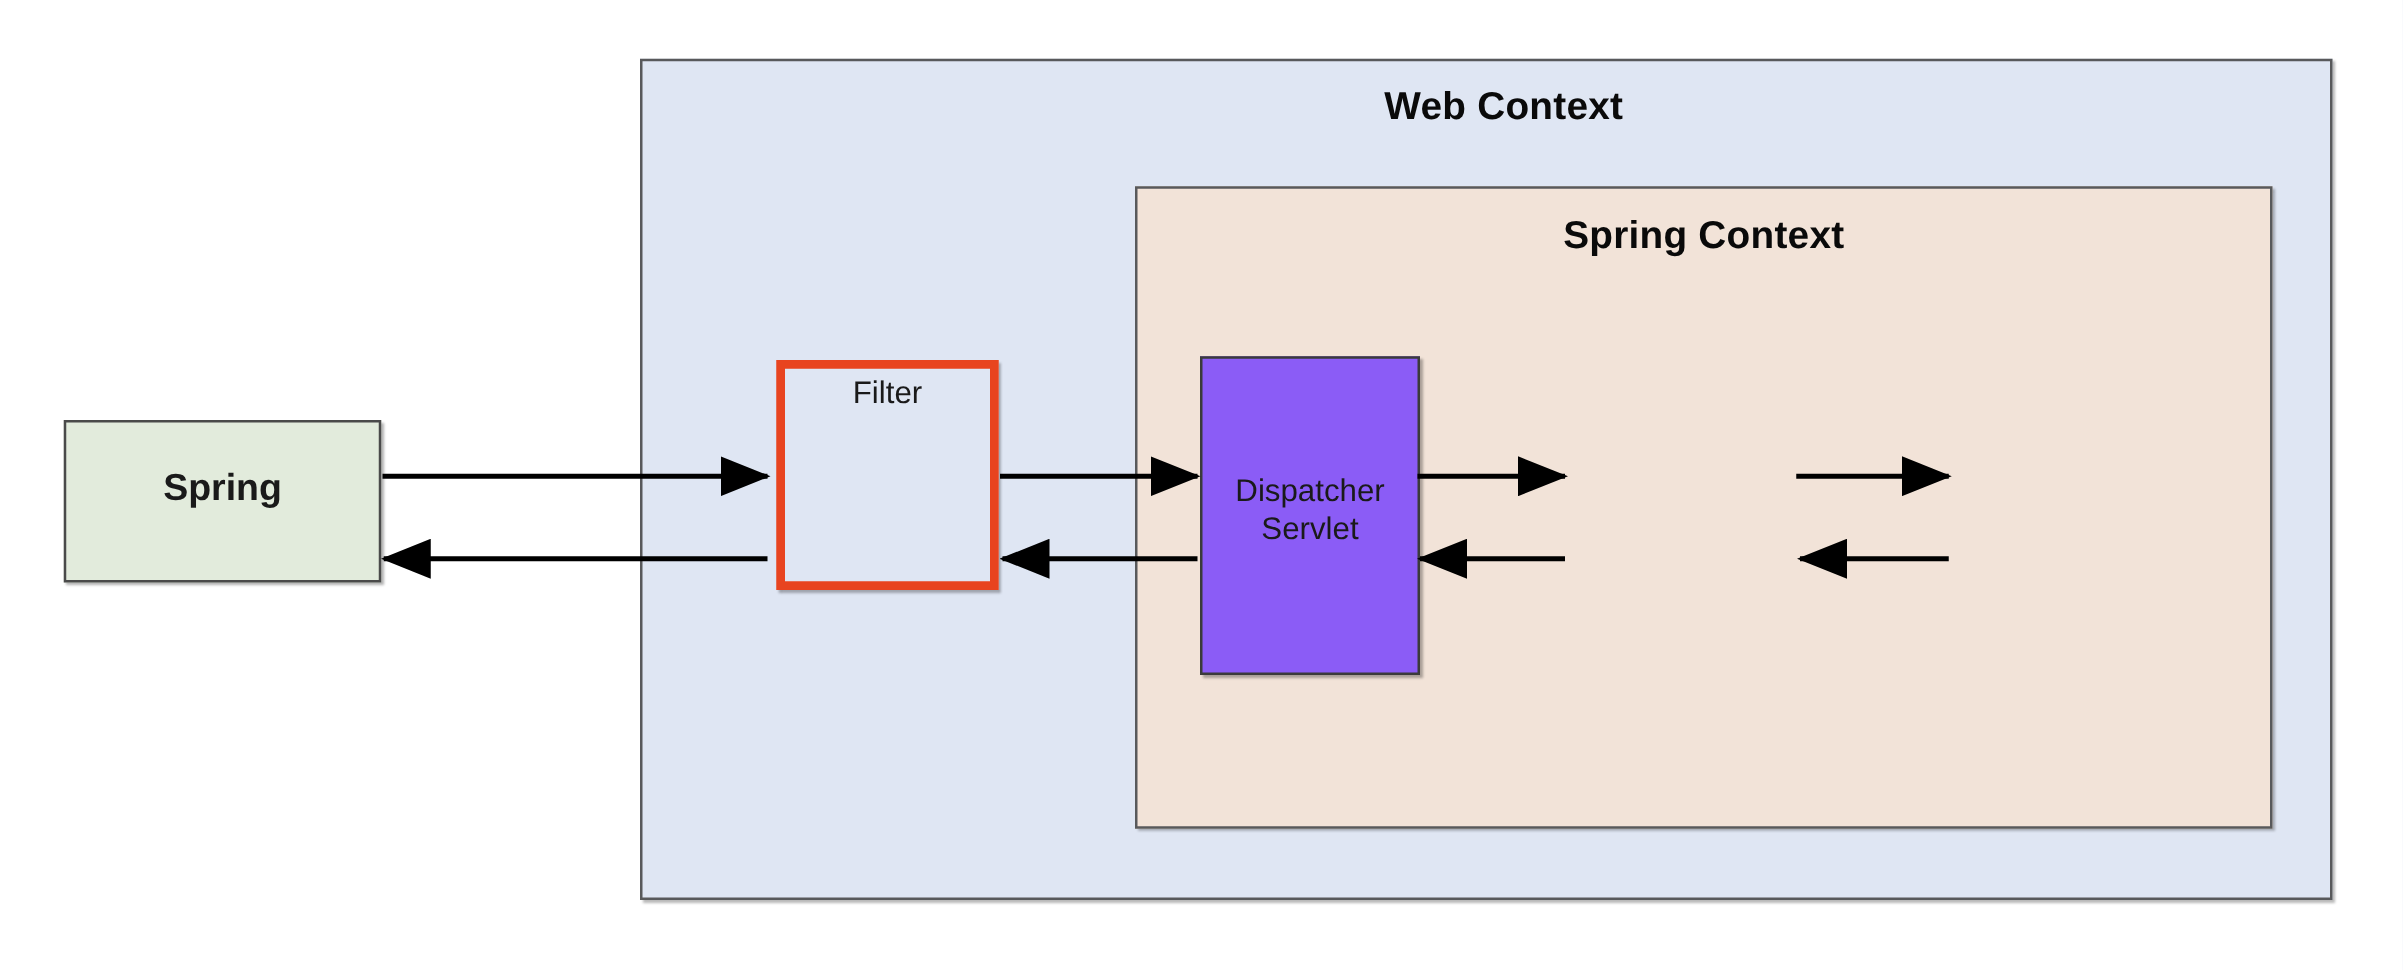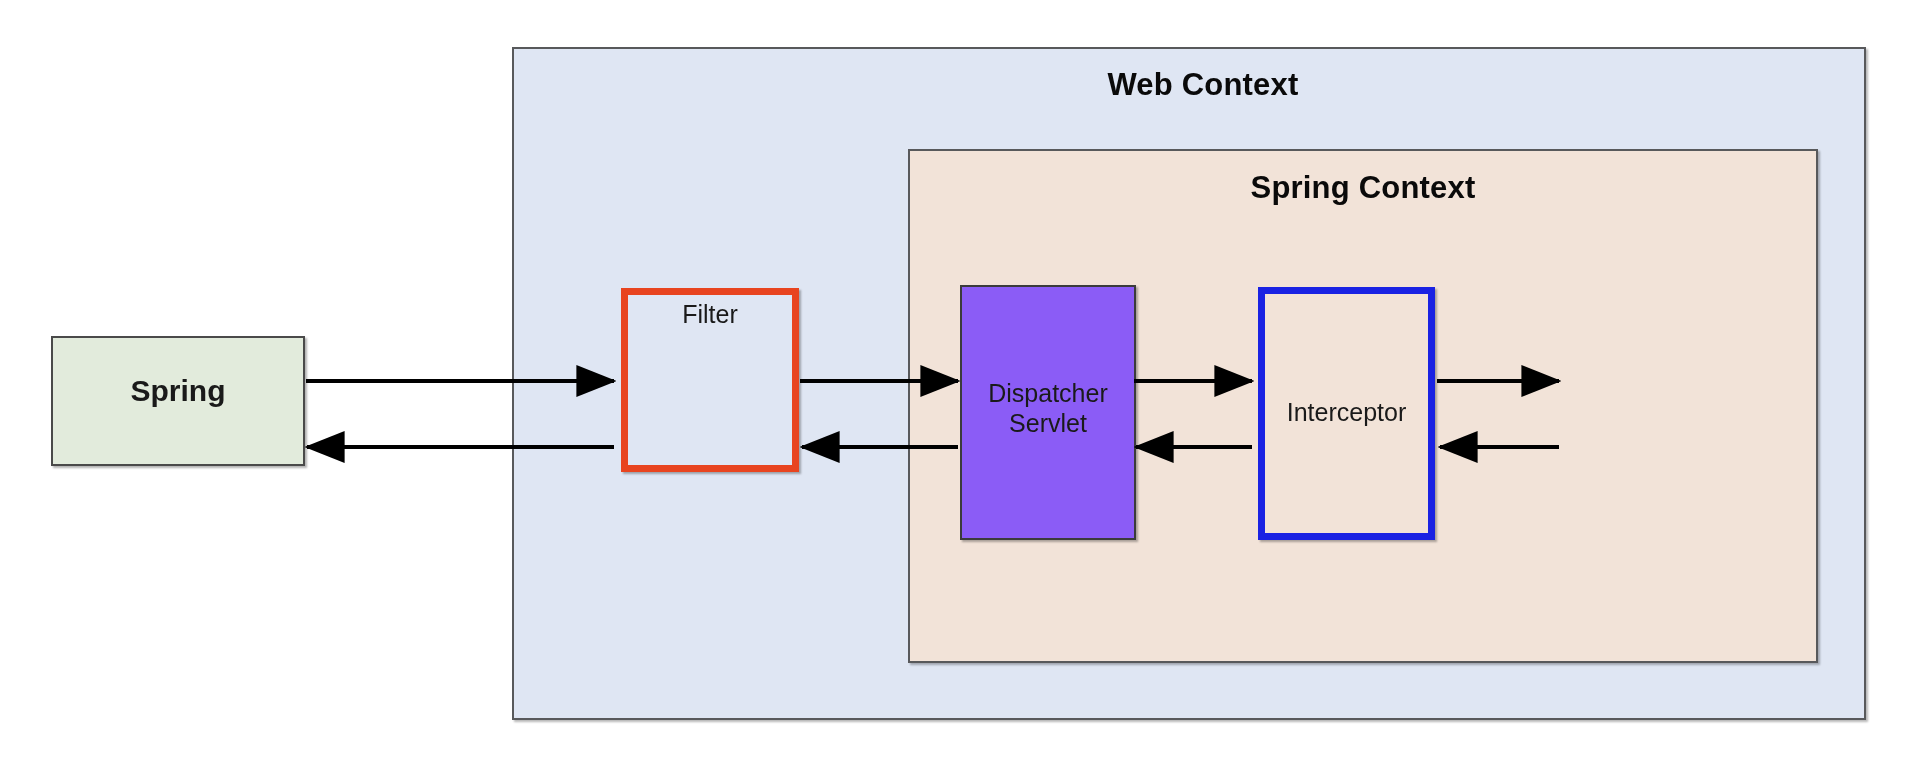--- a/index.html
+++ b/index.html
@@ -173,23 +173,20 @@
 
   <div class="node" id="filter-node">
     <div class="node-label">Filter</div>
   </div>
 
   <div class="node" id="dispatcher-node">
     <div class="node-label">Dispatcher
 Servlet</div>
   </div>
 
-  <div class="node" id="interceptor-node">
-    <div class="node-label">Interceptor</div>
-  </div>
 
 
   <svg class="arrow-layer" viewBox="0 0 1922 776" width="1922" height="776">
     <defs>
       <marker id="ah-r" markerWidth="10" markerHeight="8" refX="9.4" refY="4" orient="auto" markerUnits="strokeWidth">
         <path d="M0,0 L10,4 L0,8 z" fill="#000000"></path>
       </marker>
       <marker id="ah-l" markerWidth="10" markerHeight="8" refX="9.4" refY="4" orient="auto" markerUnits="strokeWidth">
         <path d="M0,0 L10,4 L0,8 z" fill="#000000"></path>
       </marker>

